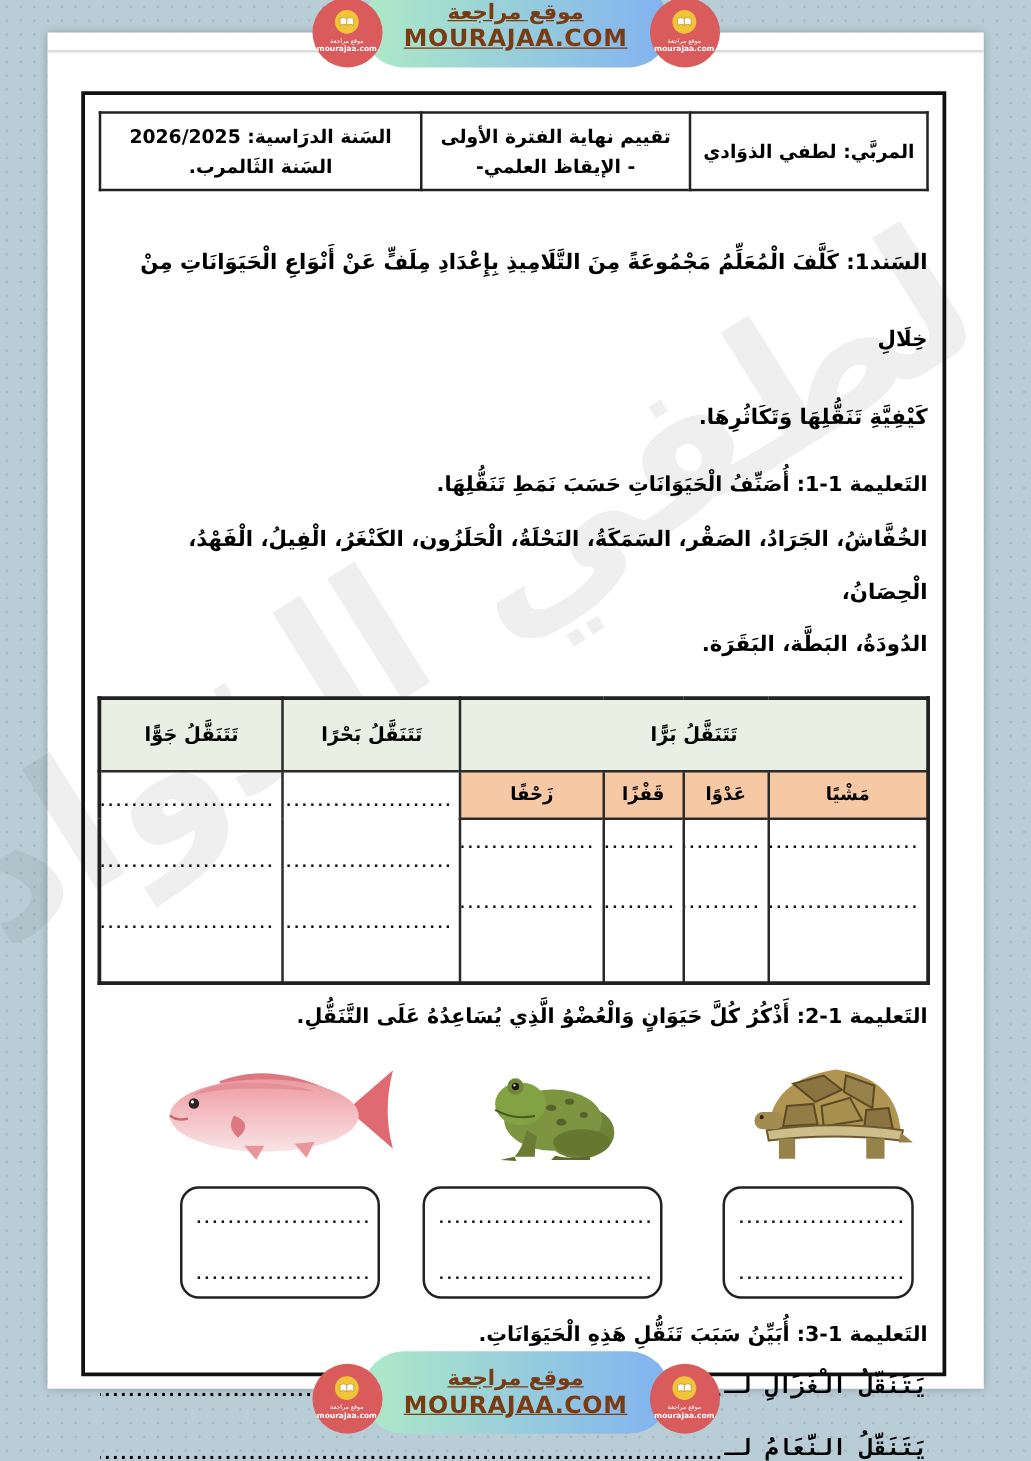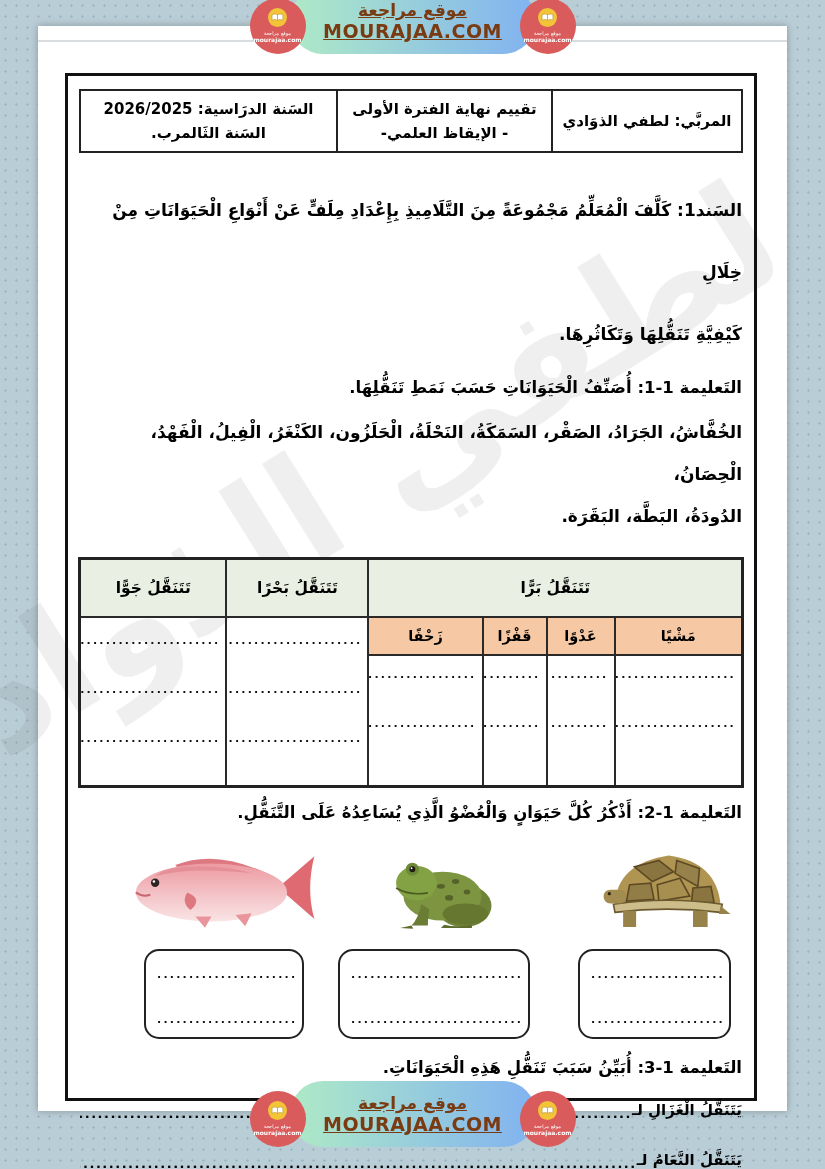--- a/index.html
+++ b/index.html
@@ -67,21 +67,21 @@
   .abox{border:2px solid #222; border-radius:15px; background:#fff;}
   .abox .dotline{margin:0 6px;}
   .abox .dotline:first-child{margin-top:17px;}
   .abox .dotline + .dotline{margin-top:30px;}
   .abox1{width:160px; margin-left:66px;}
   .abox2{width:192px; margin-left:34px;}
   .abox3{width:153px; margin-left:48px;}
   
   .instr3{margin-top:12px; line-height:34px;text-align:right;}
   .fill-line{display:flex; align-items:center; line-height:42px; padding:0 2px;}
-  .fl-label{white-space:nowrap; font-weight:bold; font-size:15px;}
+  .fl-label{white-space:nowrap; font-weight:bold; font-size:18px;font-family:Liberation Mono, monospace;}
   .fl-dots{flex:1; overflow:hidden; white-space:nowrap; font-size:13px; font-weight:bold;
     letter-spacing:1.5px; margin-top:8px;}
   
   .banner{position:absolute; left:50%; transform:translateX(-50%); display:flex; align-items:center; z-index:6;}
   .banner-top{top:-12px;}
   .banner-bottom{top:1081px;}
   .pill{
     width:246px; height:66px; border-radius:33px; z-index:1; margin:0 -16px;
     background:linear-gradient(90deg, var(--banner_grad_start), var(--banner_grad_end));
     display:flex; flex-direction:column; align-items:center; justify-content:center;

